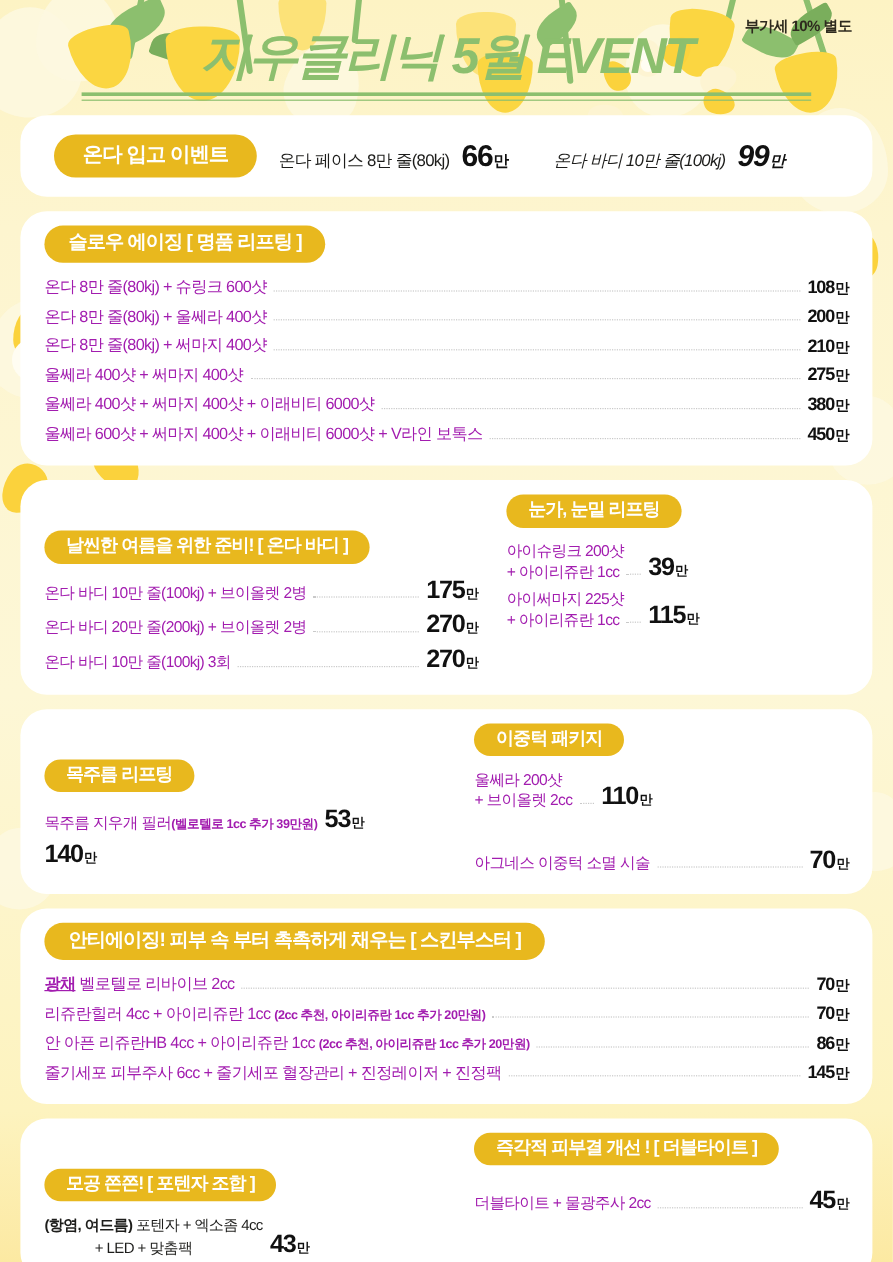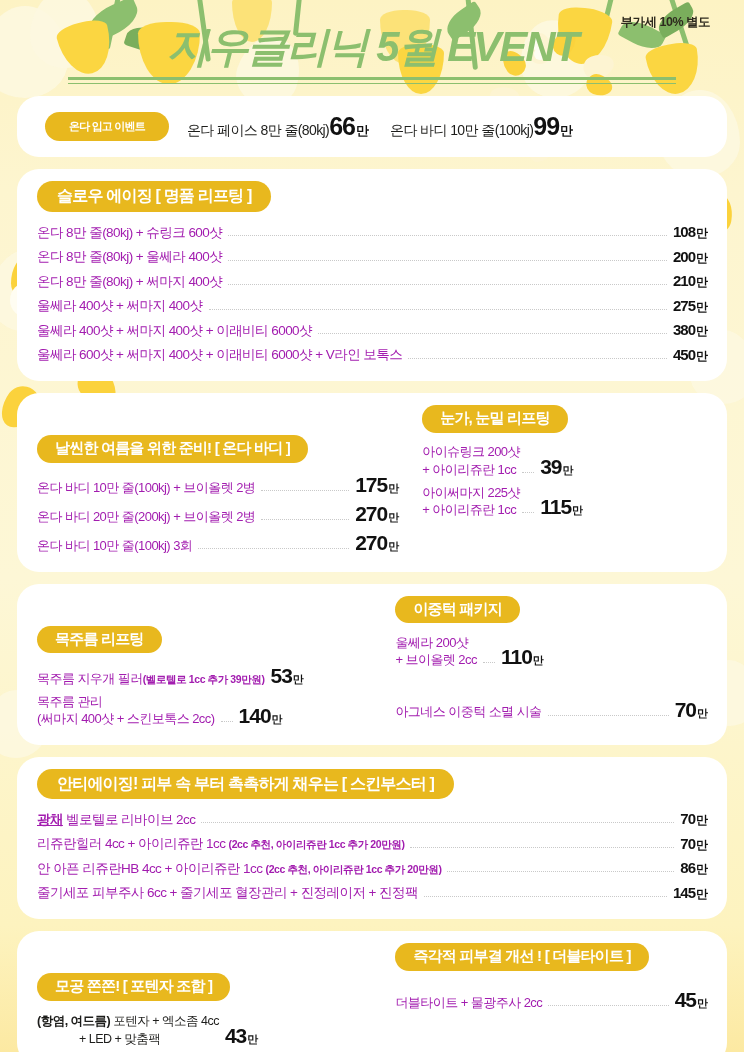--- a/index.html
+++ b/index.html
@@ -134,24 +134,25 @@
   }
   .pill.sm { font-size: 15px; padding: 5px 18px 6px; }
 
   
   .banner {
     display: flex;
     align-items: center;
     gap: 18px;
     padding: 4px 4px 4px 8px;
   }
-  .banner .pill { font-size: 11px; padding: 8px 24px 9px; }
+  .banner .pill { font-size: 17px; padding: 8px 24px 9px; }
   .banner-item {
     display: flex;
     align-items: baseline;
+    gap: 10px;
     text-align: right;
   }
   .banner-item .lbl {
     font-size: 14px;
     color: #1d1d1b;
     letter-spacing: -0.6px;
     font-weight: 500;
     white-space: nowrap;
   }
   .price {
@@ -311,21 +312,21 @@
     </div>
   </div>
 
   <div class="card tight">
     <div class="banner">
       <span class="pill">온다 입고 이벤트</span>
       <span class="banner-item">
         <span class="lbl">온다 페이스 8만 줄(80kj)</span>
         <span class="price"><b>66</b><s>만</s></span>
       </span>
-      <span class="banner-item" style="margin-left:4px;">
+      <span class="banner-item" style="margin-left:20px;font-style:italic;">
         <span class="lbl">온다 바디 10만 줄(100kj)</span>
         <span class="price"><b>99</b><s>만</s></span>
       </span>
     </div>
   </div>
 
   <div class="card">
     <span class="pill">슬로우 에이징 [ 명품 리프팅 ]</span>
     <div class="rows">
       <div class="row">
@@ -416,27 +417,20 @@
       <div class="col col-l half">
         <span class="pill sm">목주름 리프팅</span>
         <div class="rows">
           <div class="row two">
             <span class="stack">
               <span class="desc"><span>목주름 지우개 필러</span><span class="note">(벨로텔로 1cc 추가 39만원)</span></span>
             </span>
             <span class="price"><b>53</b><s>만</s></span>
           </div>
           <div class="row two">
-            <span class="stack">
-              <span class="desc">목주름 관리</span>
-              <span class="l2">
-                  <span class="desc">(써마지 400샷 + 스킨보톡스 2cc)</span>
-                  <span class="lead"></span>
-                </span>
-            </span>
             <span class="price"><b>140</b><s>만</s></span>
           </div>
         </div>
       </div>
       <div class="col col-r half">
         <span class="pill sm">이중턱 패키지</span>
         <div class="rows">
           <div class="row two">
             <span class="stack">
               <span class="desc">울쎄라 200샷</span>

